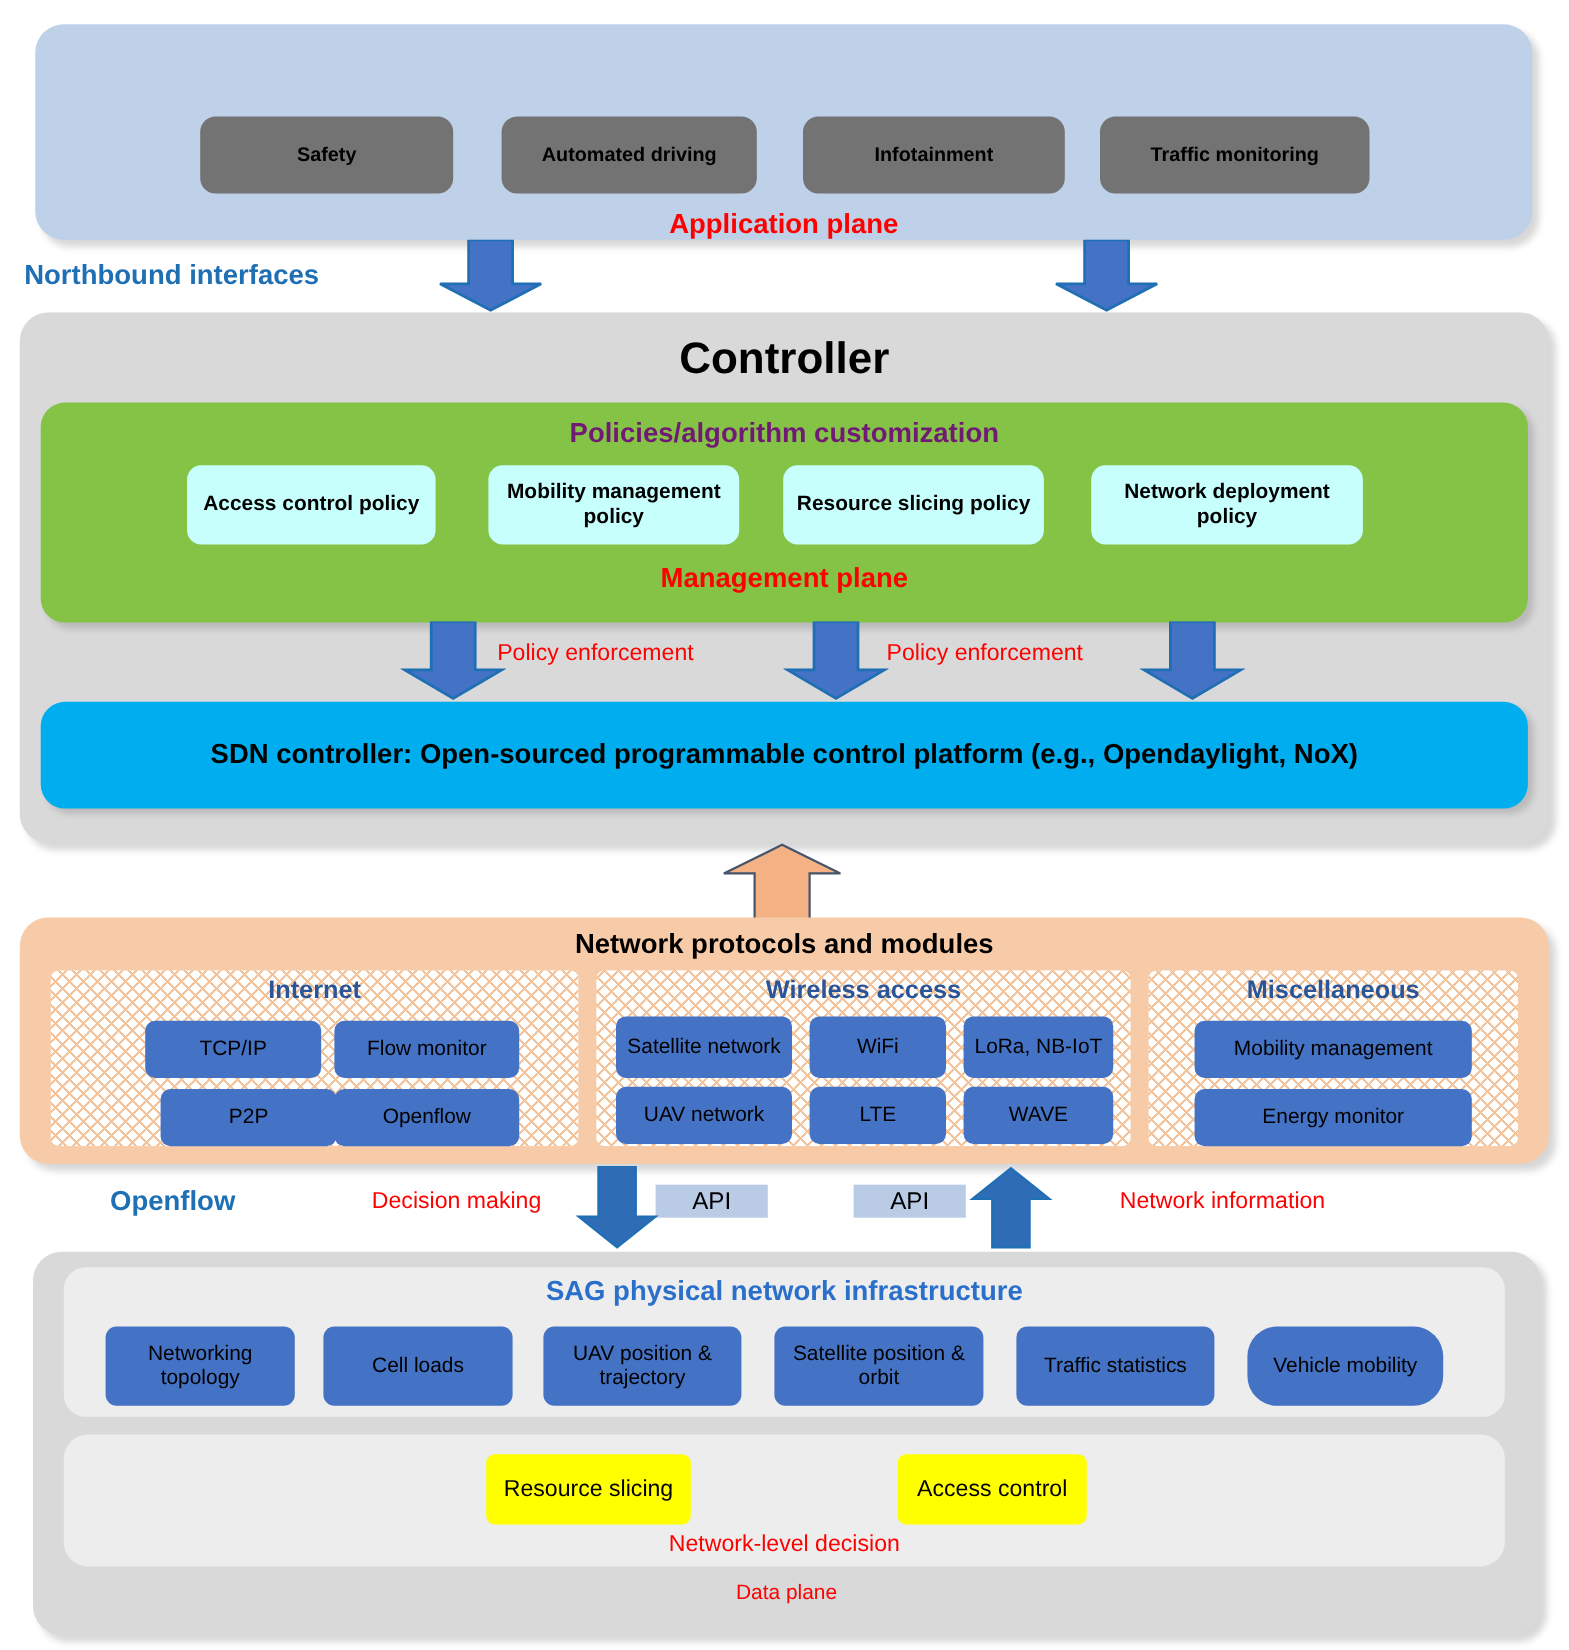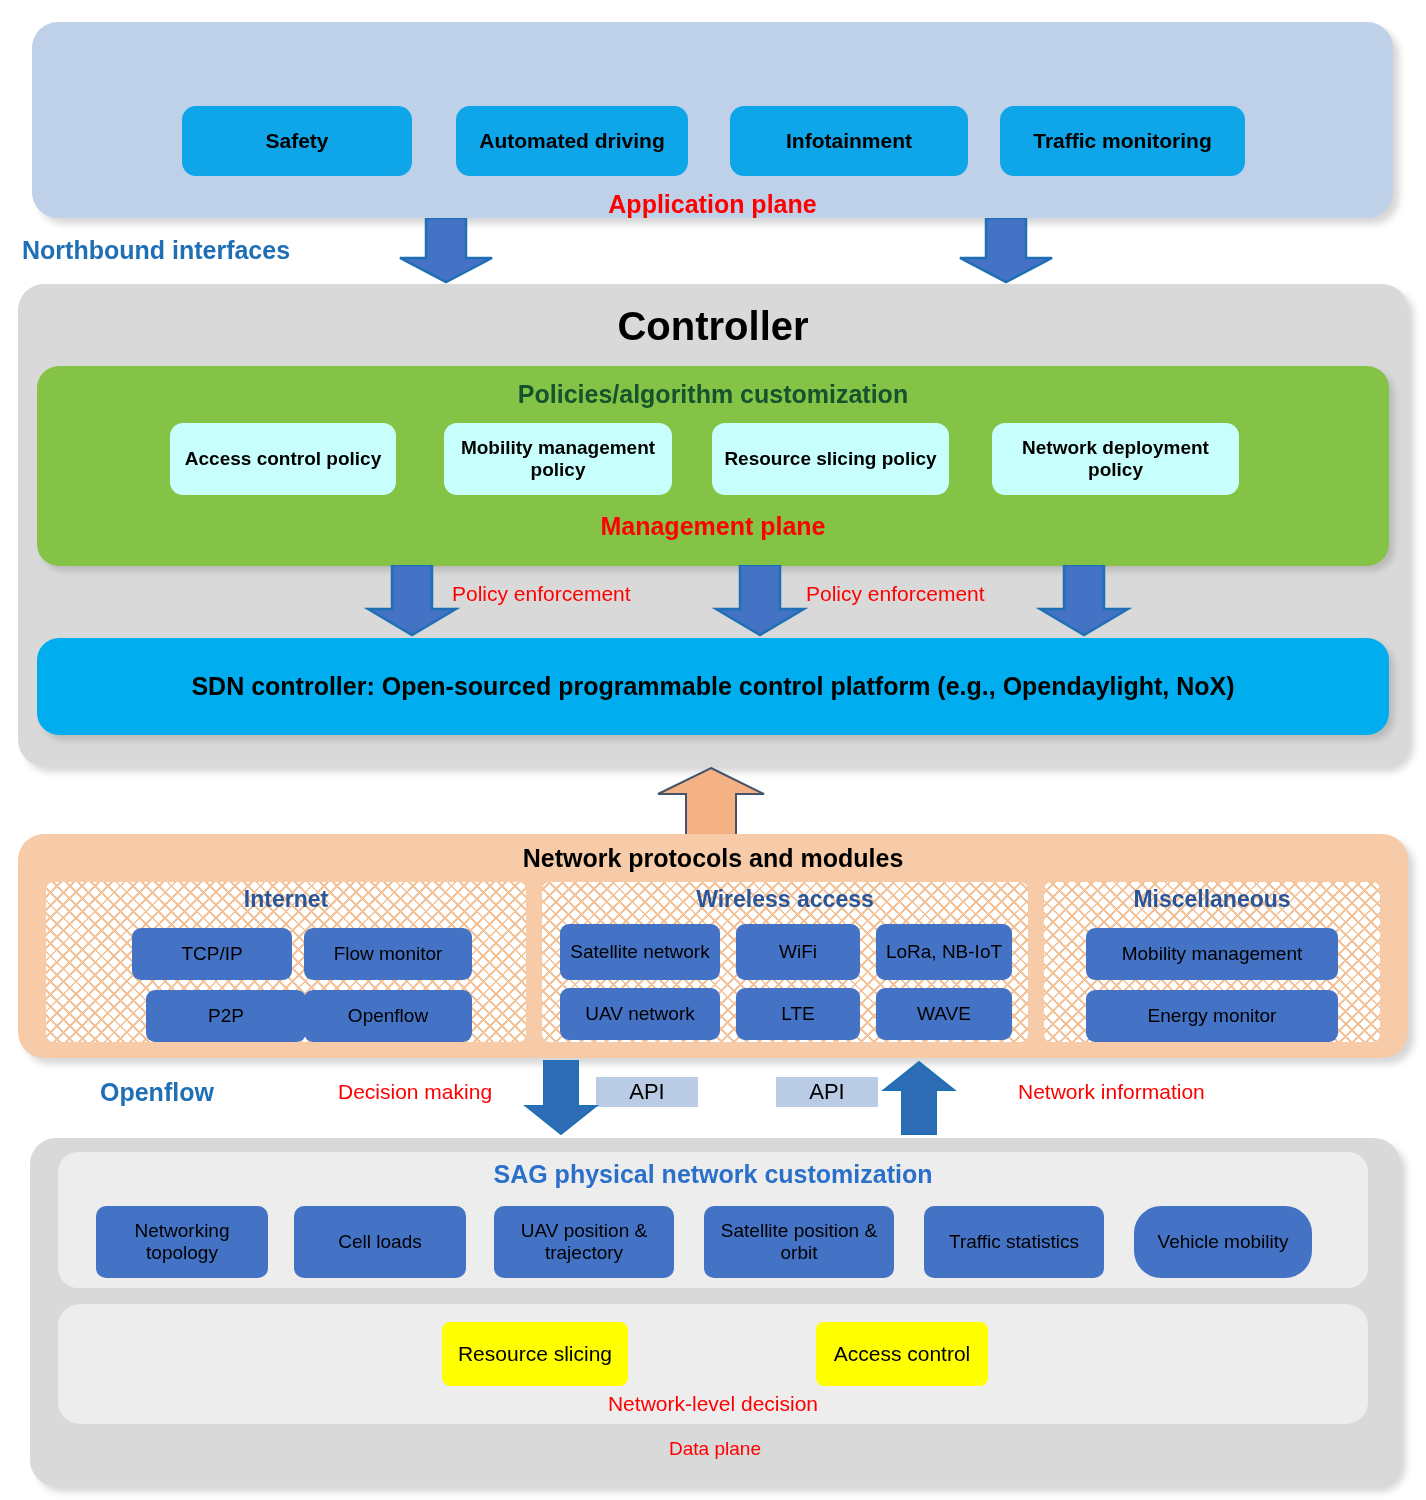--- a/index.html
+++ b/index.html
@@ -14,21 +14,21 @@
   .panel { position: absolute; border-radius: 26px; box-shadow: 6px 6px 7px rgba(0,0,0,0.16); }
   .leafbox {
     position: absolute; display: flex; align-items: center; justify-content: center;
     text-align: center; border-radius: 12px; line-height: 1.18;
   }
   .label { position: absolute; text-align: center; }
 
   
   #app-plane { left: 32px; top: 22px; width: 1361px; height: 196px; background: #bed1e8; }
   .app-item {
-    background: #0ea5e9; border-radius: 14px; font-size: 21px; font-weight: bold; color: #000;
+    background: #737373; border-radius: 14px; font-size: 18px; font-weight: bold; color: #000;
     top: 84px; height: 70px;
   }
   #app-plane-title {
     left: 0; right: 0; top: 168px; font-size: 25px; font-weight: bold; color: #ff0000;
   }
 
   
   #northbound {
     left: 22px; top: 236px; font-size: 25px; font-weight: bold; color: #1f6fb5;
     text-align: left;
@@ -36,21 +36,21 @@
 
   
   #controller { left: 18px; top: 284px; width: 1390px; height: 482px; background: #d9d9d9; }
   #controller-title {
     left: 0; right: 0; top: 20px; font-size: 40px; font-weight: bold; color: #000;
   }
   #mgmt-plane {
     position: absolute; left: 19px; top: 82px; width: 1352px; height: 200px;
     background: #84c346; border-radius: 22px; box-shadow: 5px 5px 6px rgba(0,0,0,0.14);
   }
-  #mgmt-title { left:0; right:0; top: 14px; font-size: 25px; font-weight: bold; color: #14532d; }
+  #mgmt-title { left:0; right:0; top: 14px; font-size: 25px; font-weight: bold; color: #701a75; }
   .policy-item {
     background: #c6fffc; border-radius: 13px; font-size: 19px; font-weight: bold; color: #000;
     top: 57px; height: 72px;
   }
   #mgmt-plane-label { left:0; right:0; top: 146px; font-size: 25px; font-weight: bold; color: #ff0000; }
 
   #sdn-box {
     position: absolute; left: 19px; top: 354px; width: 1352px; height: 97px;
     background: #00aeef; border-radius: 22px; box-shadow: 5px 5px 6px rgba(0,0,0,0.14);
     display: flex; align-items: center; justify-content: center; text-align: center;
@@ -218,21 +218,21 @@
     </svg>
   </div>
   <div class="arrow" style="left:880px; top:1060px;">
     <svg width="78" height="76" viewBox="0 0 78 76">
       <polygon points="39,2 74,30 56,30 56,74 22,74 22,30 4,30" fill="#2e6cb5" stroke="#1f6fb5" stroke-width="2"></polygon>
     </svg>
   </div>
 
   <div class="panel" id="data-plane">
     <div id="sag-box">
-      <div class="label" id="sag-title">SAG physical network customization</div>
+      <div class="label" id="sag-title">SAG physical network infrastructure</div>
     <div class="sag-item" style="left: 38px; width: 172px;">Networking topology</div>
         <div class="sag-item" style="left: 236px; width: 172px;">Cell loads</div>
         <div class="sag-item" style="left: 436px; width: 180px;">UAV position &amp; trajectory</div>
         <div class="sag-item" style="left: 646px; width: 190px;">Satellite position &amp; orbit</div>
         <div class="sag-item" style="left: 866px; width: 180px;">Traffic statistics</div>
         <div class="sag-item" style="left: 1076px; width: 178px; border-radius: 27px;">Vehicle mobility</div>
       </div>
     <div id="decision-box">
       <div class="label" id="network-level-decision">Network-level decision</div>
     <div class="decision-item" style="left: 384px; width: 186px;">Resource slicing</div>

